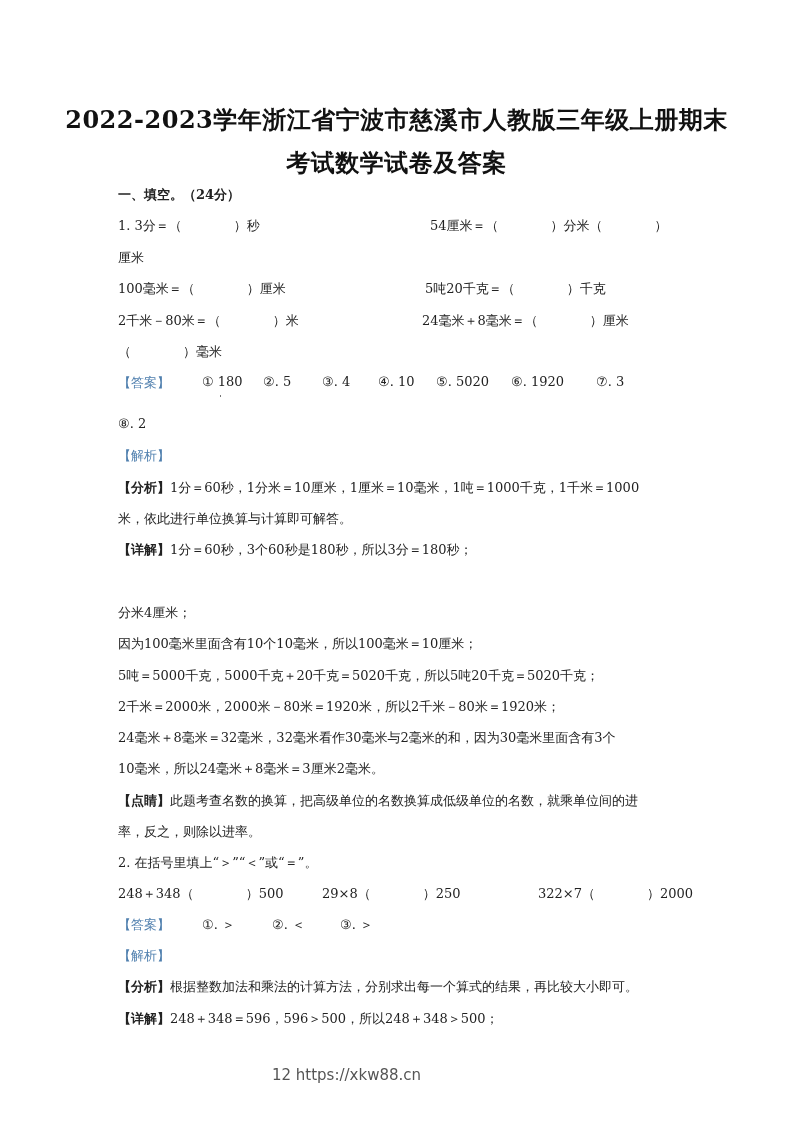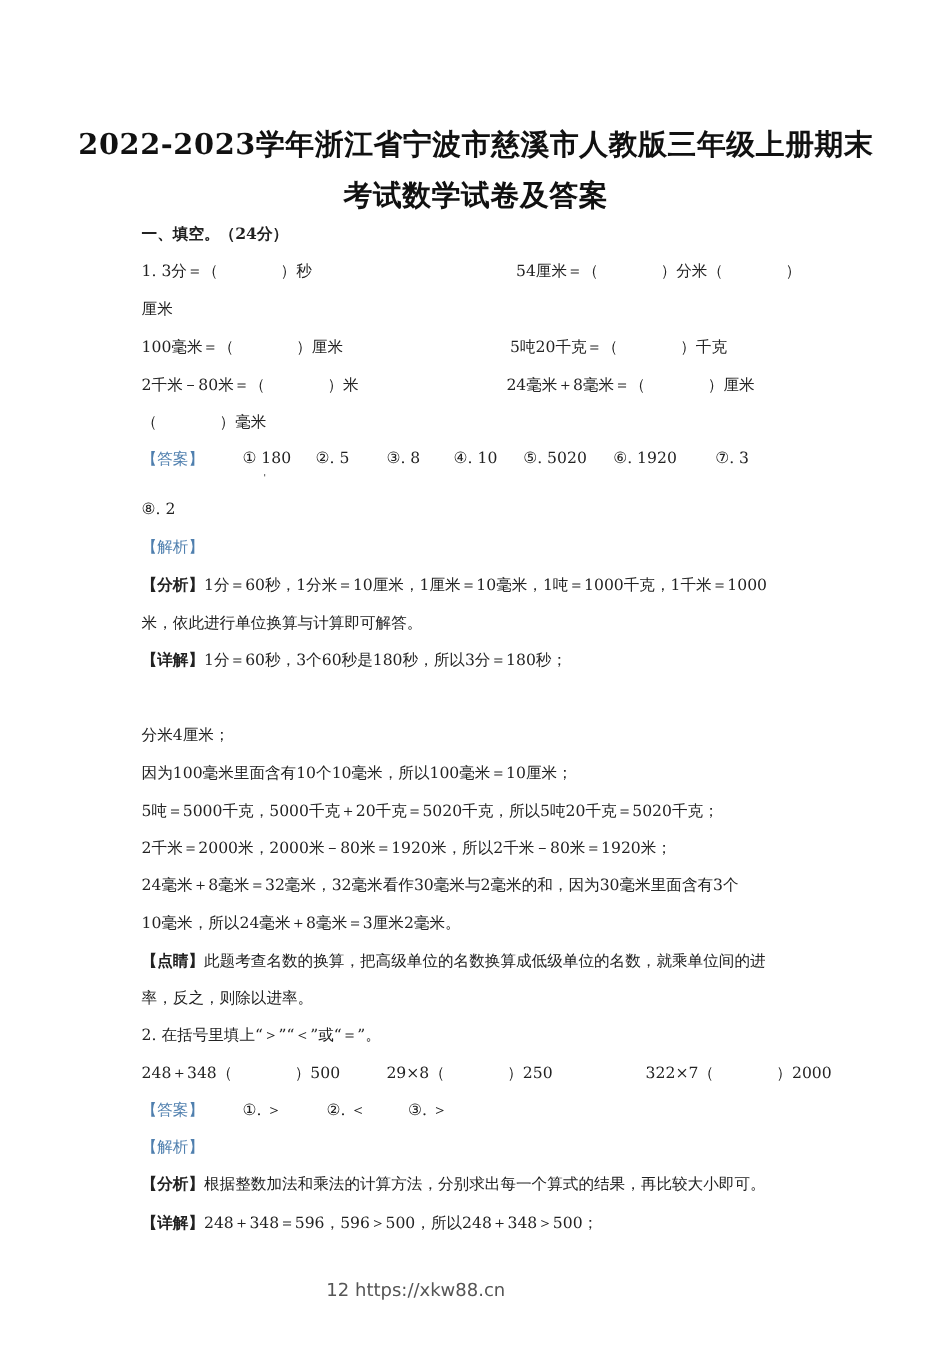--- a/index.html
+++ b/index.html
@@ -38,21 +38,21 @@
   <div class="line" style="top:312px;">2千米－80米＝（　　　　）米</div>
   <div class="line" style="top:312px; left:422px;">24毫米＋8毫米＝（　　　　）厘米</div>
 
   <div class="line" style="top:343px;text-align:center;">（　　　　）毫米</div>
 
   <div class="line" style="top:374px;">
     <span class="blue">【答案】</span>
   </div>
   <div class="line" style="top:374px; left:202px;">① 180</div>
   <div class="line" style="top:374px; left:263px;">②. 5</div>
-  <div class="line" style="top:374px; left:322px;">③. 8</div>
+  <div class="line" style="top:374px; left:322px;">③. 4</div>
   <div class="line" style="top:374px; left:378px;">④. 10</div>
   <div class="line" style="top:374px; left:436px;">⑤. 5020</div>
   <div class="line" style="top:374px; left:511px;">⑥. 1920</div>
   <div class="line" style="top:374px; left:596px;">⑦. 3</div>
   <div class="dot"></div>
 
   <div class="line" style="top:416px;">⑧. 2</div>
 
   <div class="line blue" style="top:447px;">【解析】</div>
 

